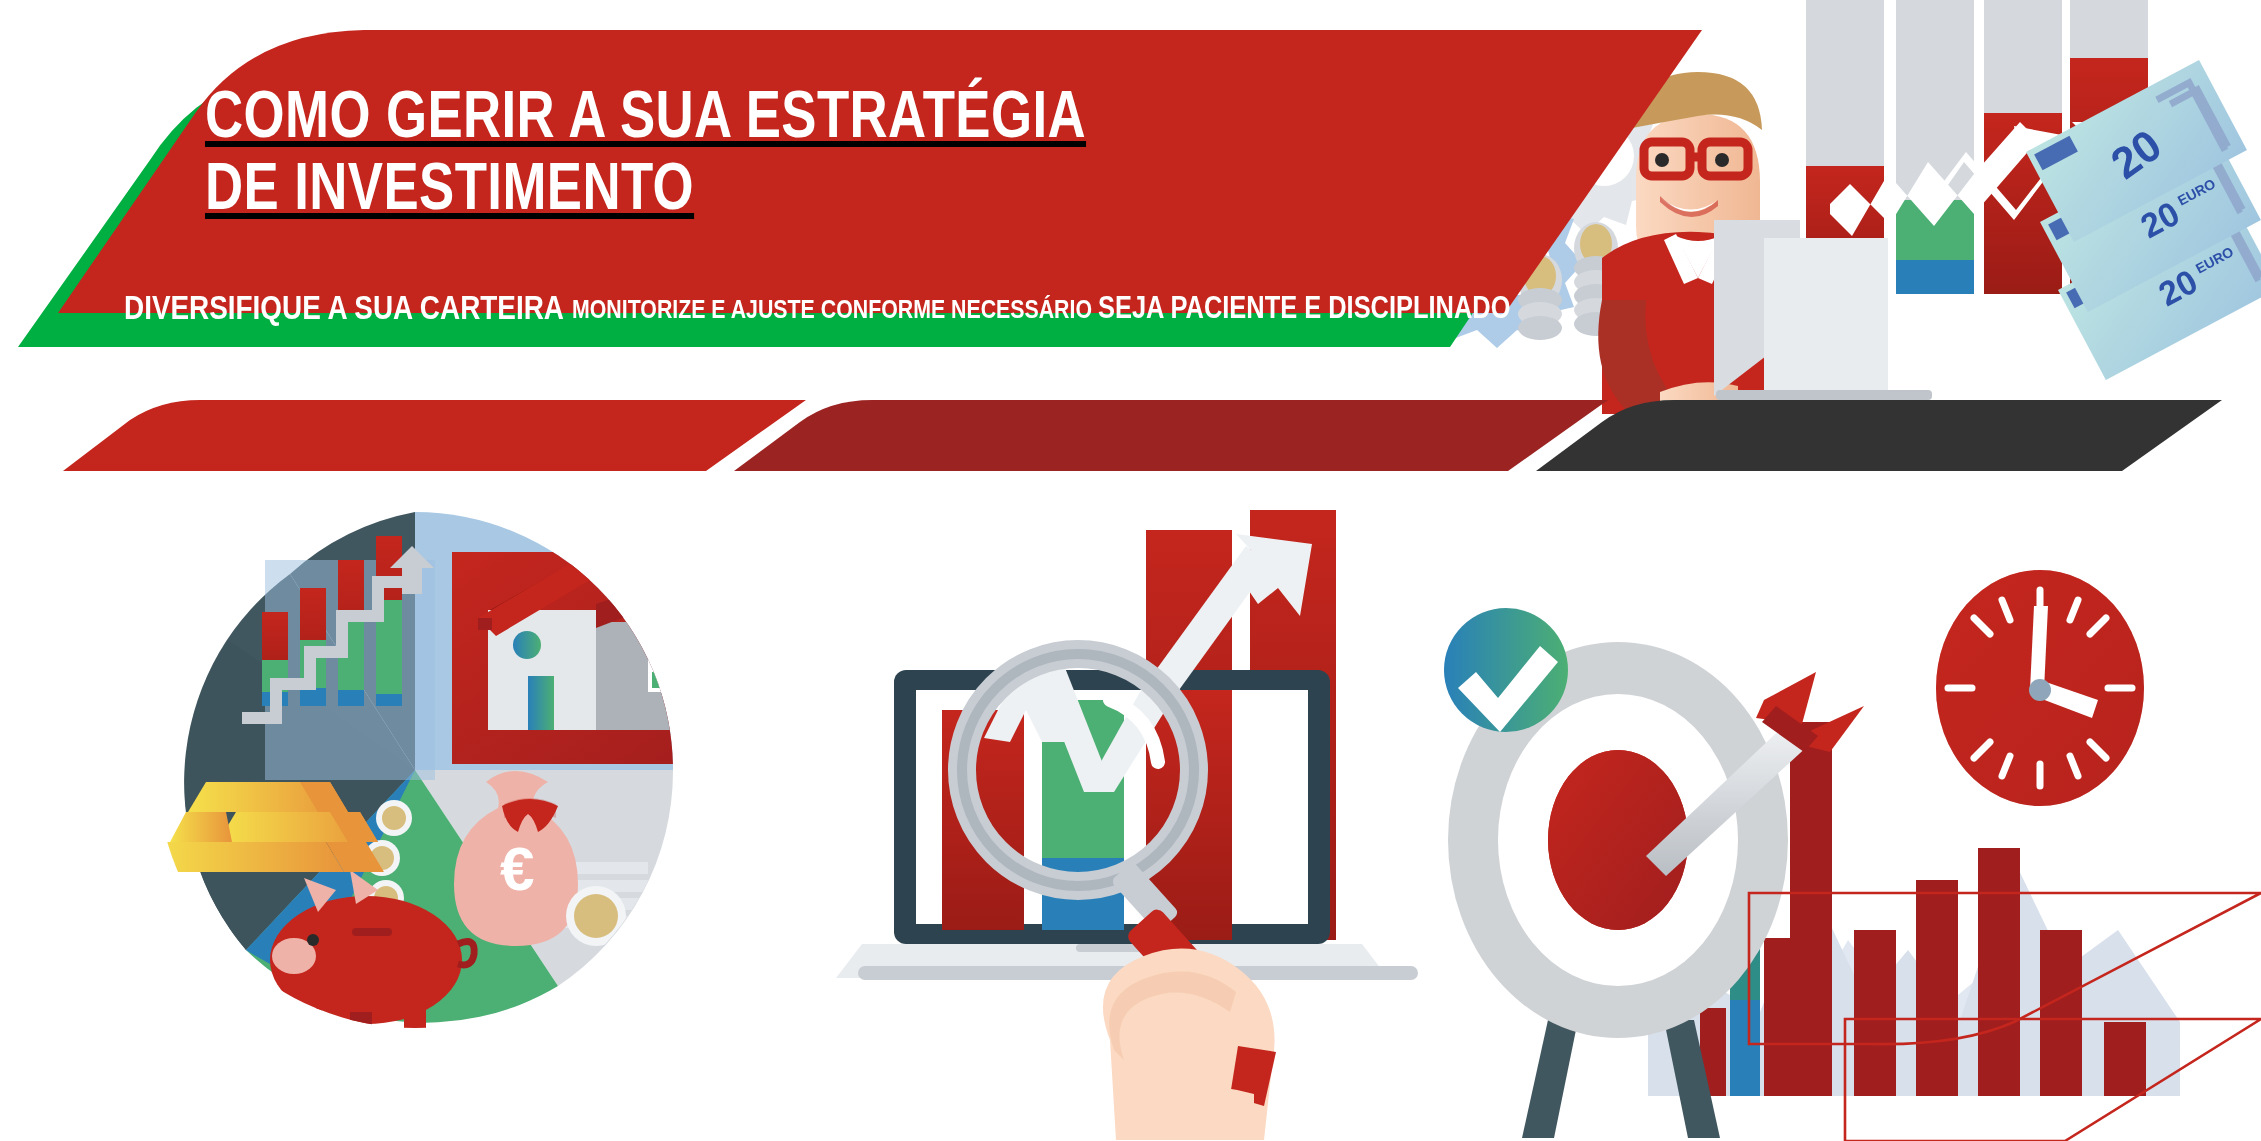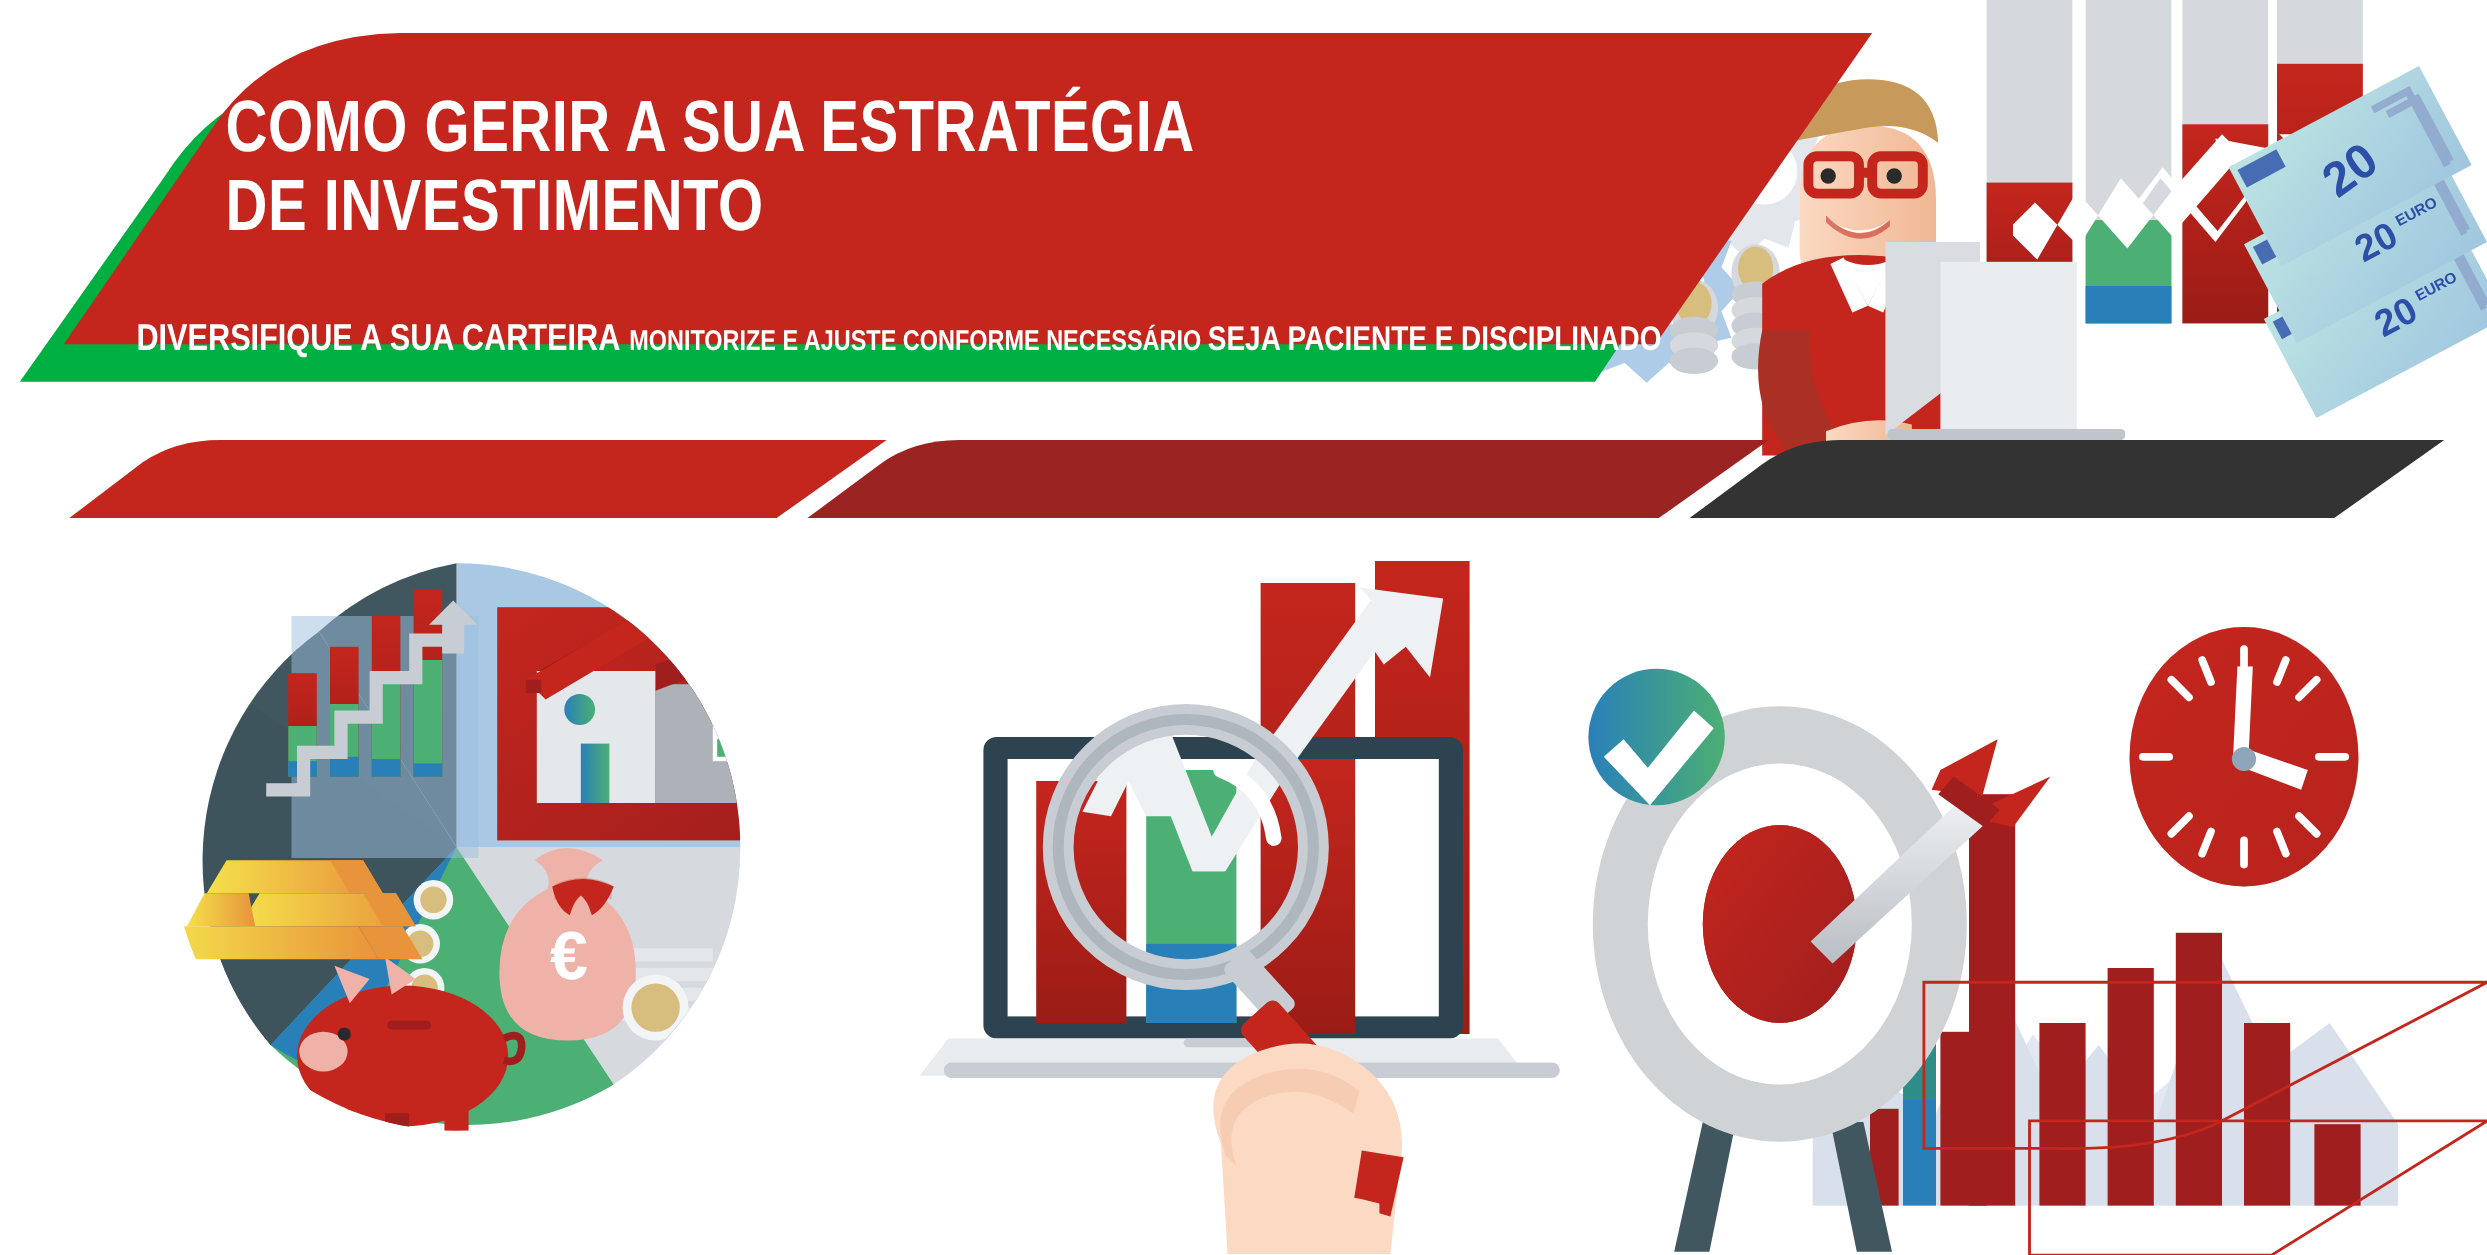--- a/index.html
+++ b/index.html
@@ -7,21 +7,21 @@
     width:2261px;height:1141px;position:relative;overflow:hidden;
     font-family:"Liberation Sans","DejaVu Sans",sans-serif;
   }
   .stage{position:absolute;inset:0;width:2261px;height:1141px;}
   .layer{position:absolute;top:0;left:0;width:2261px;height:1141px;}
   svg.layer{display:block;}
 
   
   .title-wrap{
     position:absolute;left:205px;top:78px;width:1060px;
-    z-index:40;pointer-events:none;
+    z-index:40;pointer-events:none;text-decoration:underline;
   }
   .title-line{
     color:#ffffff;
     font-family:"Liberation Sans","DejaVu Sans",sans-serif;
     font-weight:700;
     font-size:66px;
     line-height:72px;
     letter-spacing:0.5px;
     transform:scaleX(0.80);
     transform-origin:left center;

